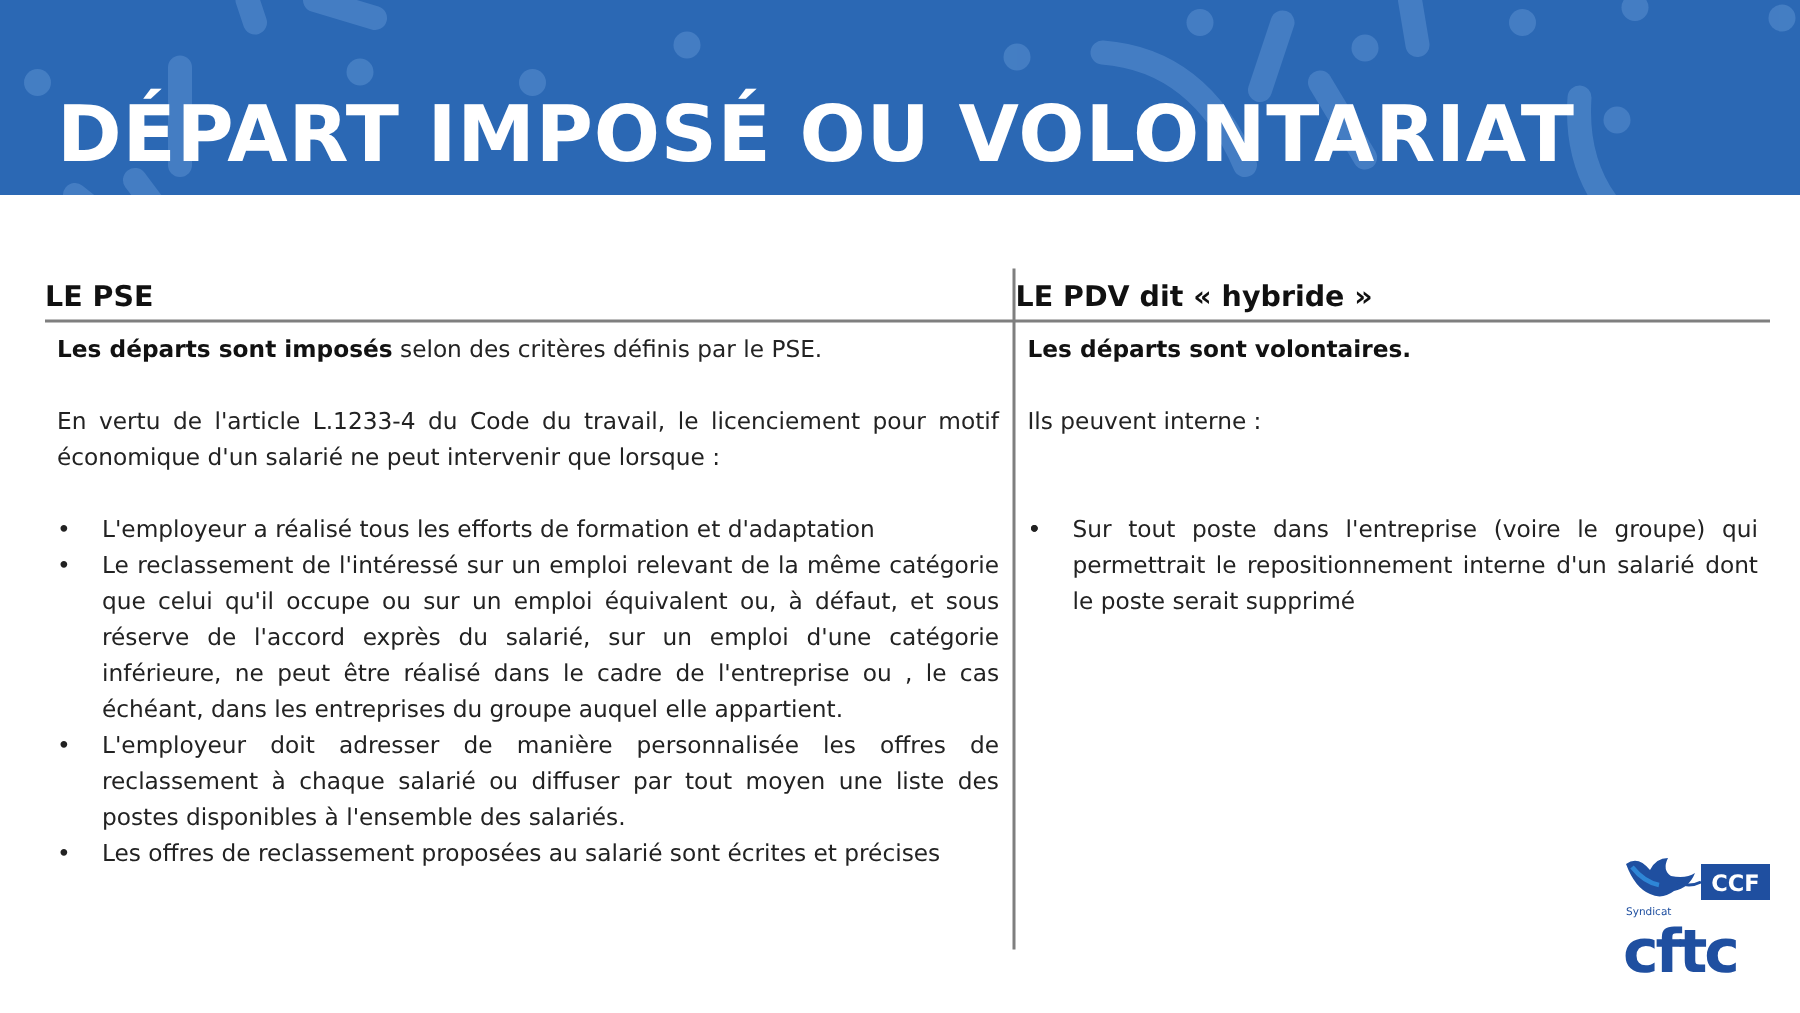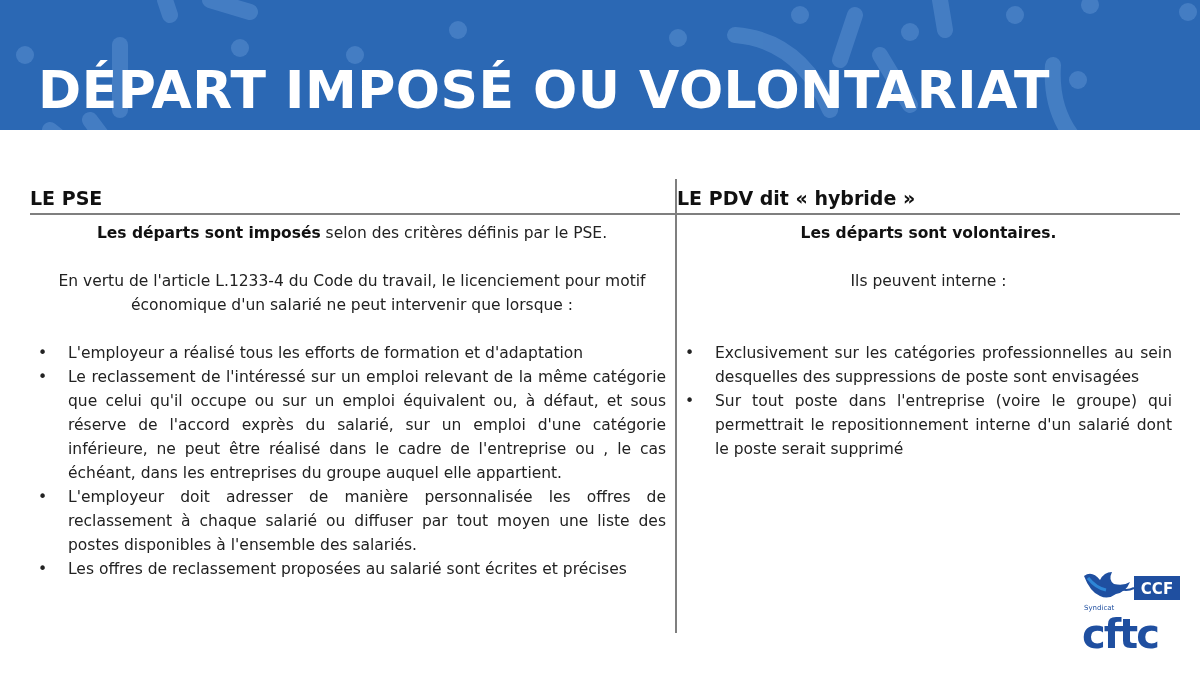--- a/index.html
+++ b/index.html
@@ -25,21 +25,21 @@
     }
     .col-head.left { left: 30px; width: 645px; }
     .col-head.right { left: 677px; width: 503px; }
 
     .hsep { position: absolute; left: 30px; top: 213px; width: 1150px; height: 2px; background: #7f7f7f; }
     .vsep { position: absolute; left: 675px; top: 179px; width: 2px; height: 454px; background: #7f7f7f; }
 
     .cell { position: absolute; font-size: 15.5px; line-height: 24px; color: #222; }
     .cell.left { left: 38px; width: 628px; top: 221px; }
     .cell.right { left: 685px; width: 487px; top: 221px; }
-    .cell p { margin: 0; text-align: center; }
+    .cell p { margin: 0; }
     .cell .gap { height: 24px; }
     .cell b { font-weight: bold; color: #111; }
     .justify { text-align: justify; }
 
     ul.bullets { list-style: none; }
     ul.bullets li { position: relative; padding-left: 30px; text-align: justify; }
     ul.bullets li .dot { position: absolute; left: 0; top: 0; width: 20px; }
 
     .logo { position: absolute; left: 1078px; top: 566px; width: 110px; height: 90px; }
   </style>
@@ -104,21 +104,21 @@
   </ul>
 </div>
 
 <div class="cell right">
   <p><b>Les départs sont volontaires.</b><span></span></p>
   <div class="gap"></div>
   <p>Ils peuvent interne :</p>
   <div class="gap"></div>
   <div class="gap"></div>
   <ul class="bullets">
-    <li><span class="dot">•</span><span>Exclusivement sur les catégories professionnelles au sein desquelles des suppressions de poste sont envisagées</span></li>
+    <li><span class="dot">•</span></li>
     <li><span class="dot">•</span><span>Sur tout poste dans l'entreprise (voire le groupe) qui permettrait le repositionnement interne d'un salarié dont le poste serait supprimé</span></li>
   </ul>
 </div>
 
 <div class="logo">
   <svg width="110" height="90" viewBox="0 0 110 90">
     <path d="M6 10 Q14 4 22 14 Q26 6 34 6 Q30 14 36 18 Q46 20 52 16 Q48 26 38 28 Q30 34 22 30 Q12 26 6 10 Z" fill="#1f4fa0"></path>
     <path d="M10 12 Q18 22 28 24" stroke="#2e86d6" stroke-width="3" fill="none"></path>
     <path d="M40 22 Q48 26 56 22" stroke="#1f4fa0" stroke-width="2" fill="none"></path>
     <rect x="56" y="10" width="46" height="24" fill="#1f4fa0"></rect>

